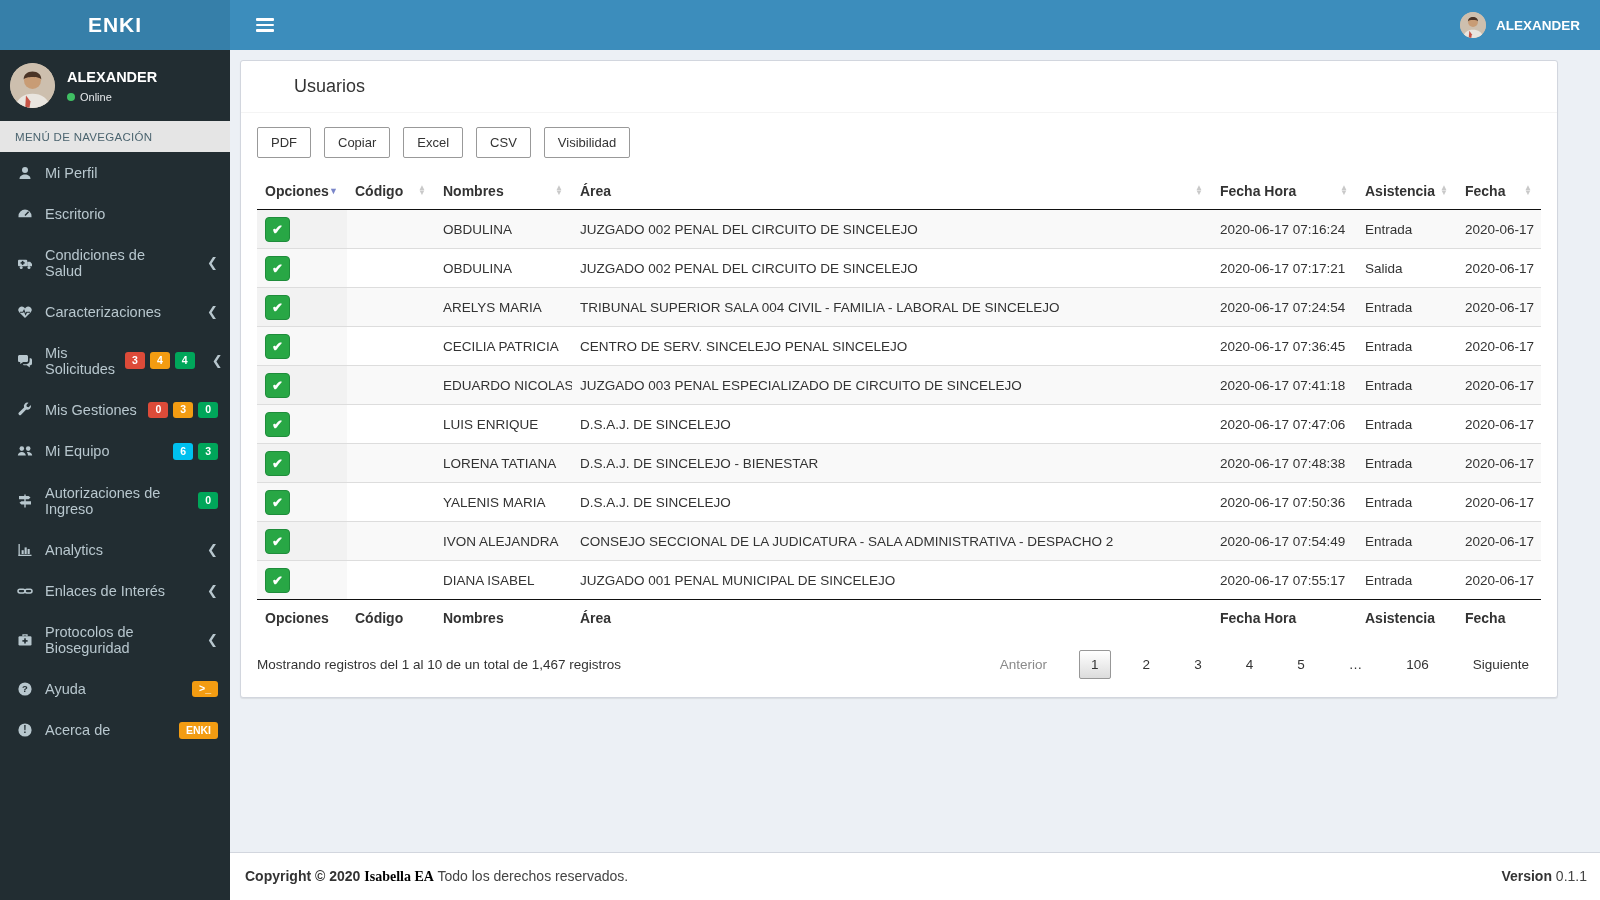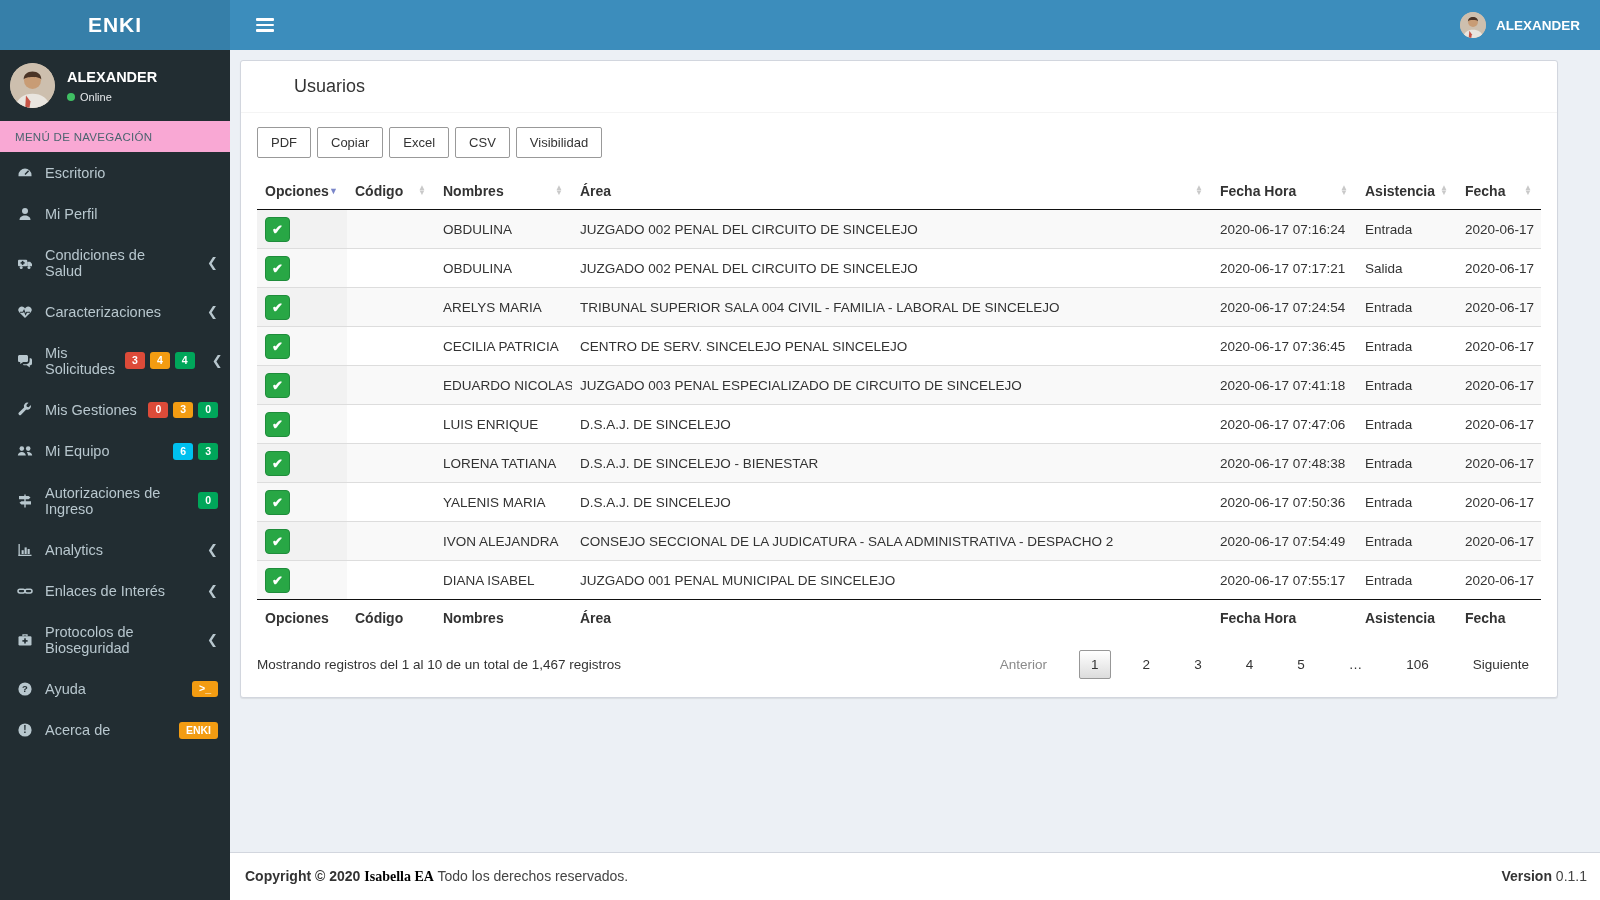--- a/index.html
+++ b/index.html
@@ -23,40 +23,40 @@
   .wrapper { display:flex; height:850px; }
   .sidebar { width:230px; background:#222d32; flex:0 0 auto; }
   .main { flex:1; display:flex; flex-direction:column; }
   .content { flex:1; padding:10px 44px 0 10px; }
 
   
   .user-panel { display:flex; align-items:center; gap:12px; padding:13px 10px; }
   .user-panel .name { color:#fff; font-size:14.5px; font-weight:bold; margin-bottom:6px; }
   .user-panel .status { color:#e6e9ec; font-size:11px; display:flex; align-items:center; gap:5px; }
   .dot { width:8px; height:8px; border-radius:50%; background:#3fbf63; display:inline-block; }
-  .nav-header { background:#f9a8d4; color:#4b646f; font-size:11.5px; padding:10px 15px 9px; letter-spacing:.3px; }
+  .nav-header { background:#e5e5e5; color:#4b646f; font-size:11.5px; padding:10px 15px 9px; letter-spacing:.3px; }
   .menu { list-style:none; }
   .menu-item { display:flex; align-items:center; gap:10px; padding:12.5px 12px 12.5px 15px;
                color:#b8c7ce; font-size:14.5px; cursor:pointer; }
   .mi-icon { width:20px; height:16px; display:flex; align-items:center; justify-content:center; flex:0 0 auto; }
   .mi-icon svg { width:16px; height:16px; }
   .mi-badges { margin-left:auto; display:flex; gap:5px; align-items:center; }
   .badge { font-size:10.5px; font-weight:bold; color:#fff; padding:2.5px 7px; border-radius:3px; line-height:1.1; }
   .badge-red { background:#dd4b39; } .badge-orange { background:#f39c12; }
   .badge-green { background:#00a65a; } .badge-cyan { background:#00c0ef; }
   .chevron { color:#b8c7ce; font-size:13px; margin-left:7px; flex:0 0 auto; }
 
   
   .box { background:#fff; border:1px solid #d2d6de; border-radius:3px; box-shadow:0 1px 1px rgba(0,0,0,.08); }
   .box-header { padding:15px 16px; border-bottom:1px solid #f4f4f4; }
   .box-title { font-size:18px; color:#333; font-weight:normal;margin-left:37px; }
   .box-body { padding:12px 16px 18px; }
 
   .toolbar { display:flex; justify-content:space-between; align-items:center; margin:2px 0 15px; }
-  .dt-buttons { display:flex; gap:6px; }
+  .dt-buttons { display:flex; gap:13px; }
   .dt-btn { background:#fff; border:1px solid #999; border-radius:2px; color:#333;
             font-size:13px; padding:7px 13px; cursor:pointer; font-family:inherit; }
   .search { display:flex; align-items:center; gap:7px; font-size:14px; font-weight:bold; }
   .search input { width:178px; height:26px; border:2px solid #2b2b2b; padding:2px 6px; font-size:13px; font-family:inherit; }
 
   
   table.datatable { width:100%; border-collapse:collapse; table-layout:fixed; font-size:13.5px; }
   col.c-opciones{width:90px;} col.c-codigo{width:88px;} col.c-nombres{width:137px;}
   col.c-area{width:640px;} col.c-fechahora{width:145px;} col.c-asistencia{width:100px;} col.c-fecha{width:84px;}
   thead th { text-align:left; font-weight:bold; font-size:14px; color:#333;
@@ -133,37 +133,37 @@
           <span class="dot"></span>
           <span>Online</span>
         </div>
       </div>
     </div>
     <div class="nav-header">MENÚ DE NAVEGACIÓN</div>
     <ul class="menu" id="sidebar-menu">
   <li class="menu-item">
     <span class="mi-icon">
             <svg viewBox="0 0 16 16" fill="#b8c7ce">
+              <circle cx="8" cy="5" r="3"></circle>
+              <path d="M2.5 14c0-3 2.5-4.6 5.5-4.6s5.5 1.6 5.5 4.6z"></path>
+            </svg>
+          </span>
+    <span class="mi-label">Mi Perfil</span>
+    <span class="mi-badges"></span>
+
+  </li>
+
+  <li class="menu-item">
+    <span class="mi-icon">
+            <svg viewBox="0 0 16 16" fill="#b8c7ce">
               <path d="M8 3.5A6.5 6.5 0 0 0 1.5 10v1.2h13V10A6.5 6.5 0 0 0 8 3.5z"></path>
               <line x1="8" y1="9.6" x2="11.6" y2="5.8" stroke="#222d32" stroke-width="1.4"></line>
             </svg>
           </span>
     <span class="mi-label">Escritorio</span>
-    <span class="mi-badges"></span>
-
-  </li>
-
-  <li class="menu-item">
-    <span class="mi-icon">
-            <svg viewBox="0 0 16 16" fill="#b8c7ce">
-              <circle cx="8" cy="5" r="3"></circle>
-              <path d="M2.5 14c0-3 2.5-4.6 5.5-4.6s5.5 1.6 5.5 4.6z"></path>
-            </svg>
-          </span>
-    <span class="mi-label">Mi Perfil</span>
     <span class="mi-badges"></span>
 
   </li>
 
   <li class="menu-item">
     <span class="mi-icon">
             <svg viewBox="0 0 16 16" fill="#b8c7ce">
               <rect x="1" y="4.8" width="9.2" height="6.4" rx="1"></rect>
               <path d="M10.2 6.8h2.9l1.9 2v2.4h-4.8z"></path>
               <circle cx="4.2" cy="12.4" r="1.5"></circle>

